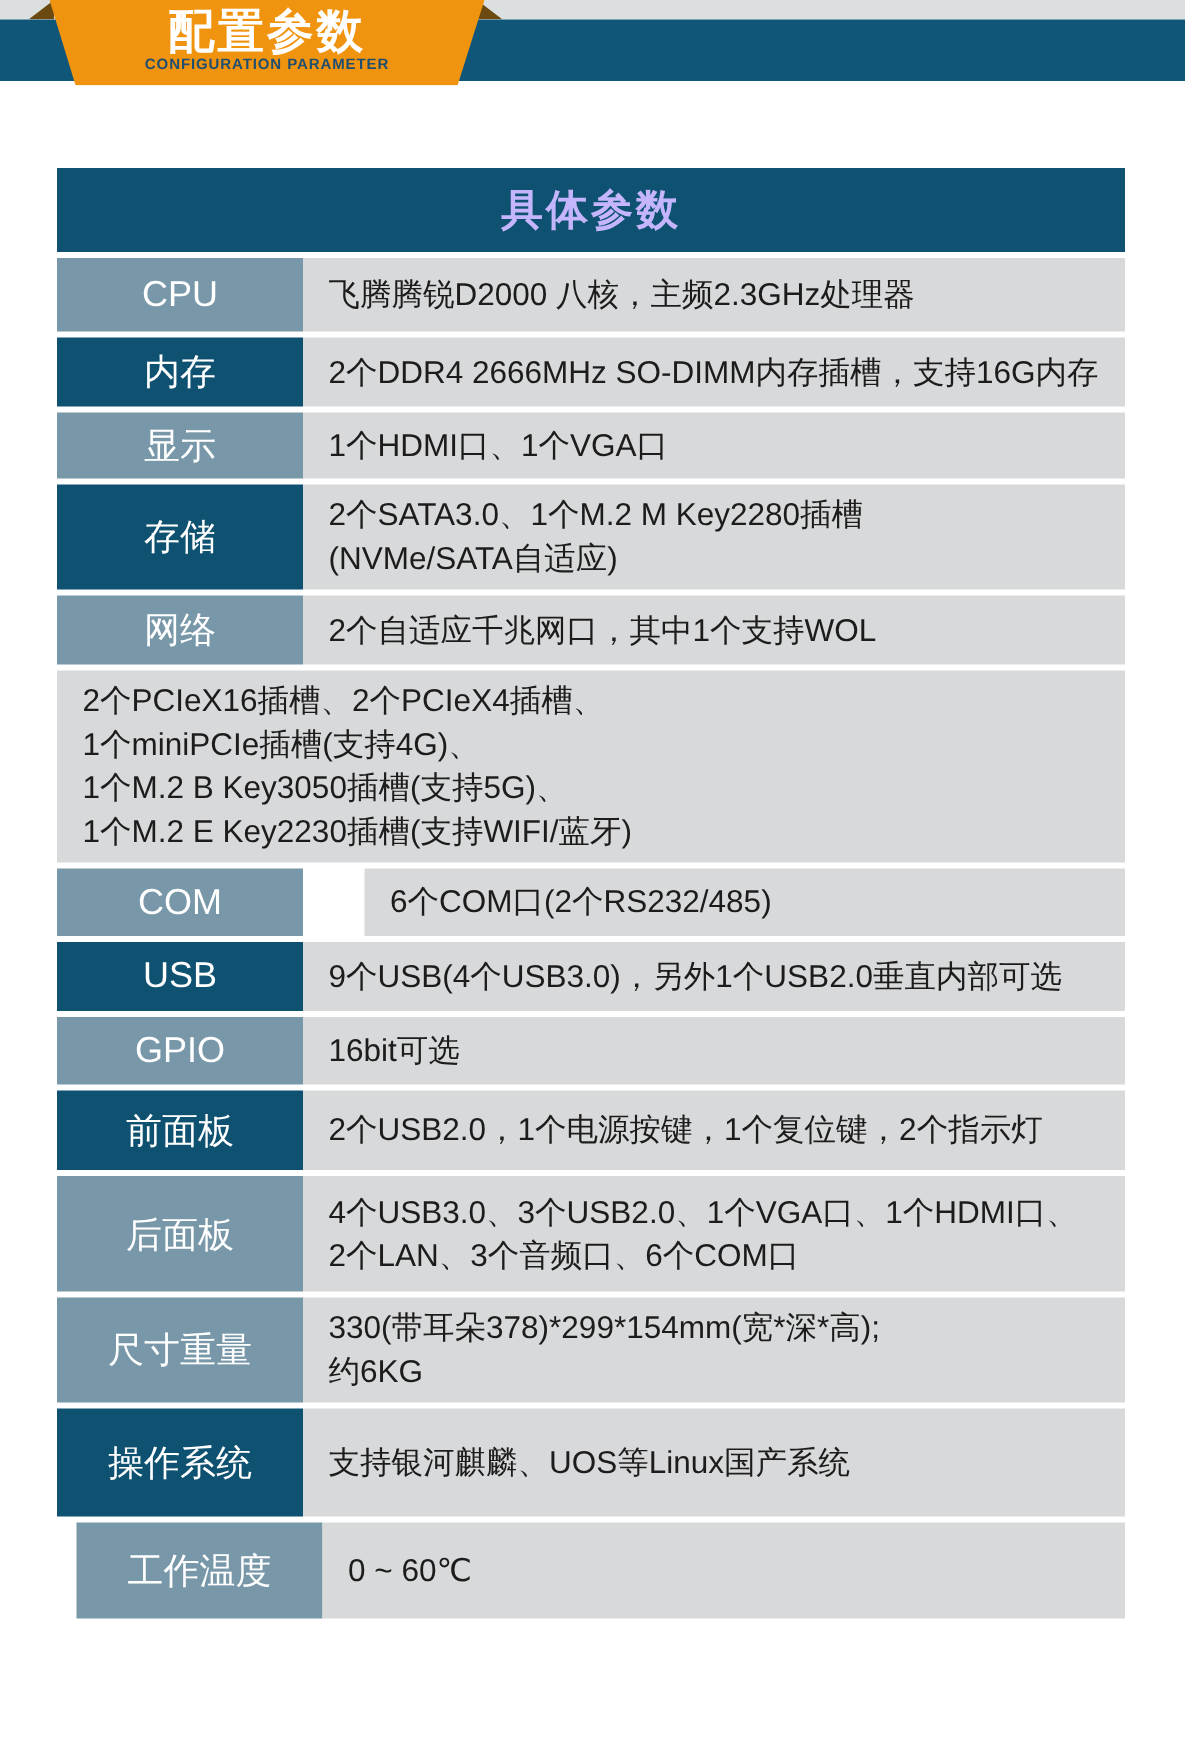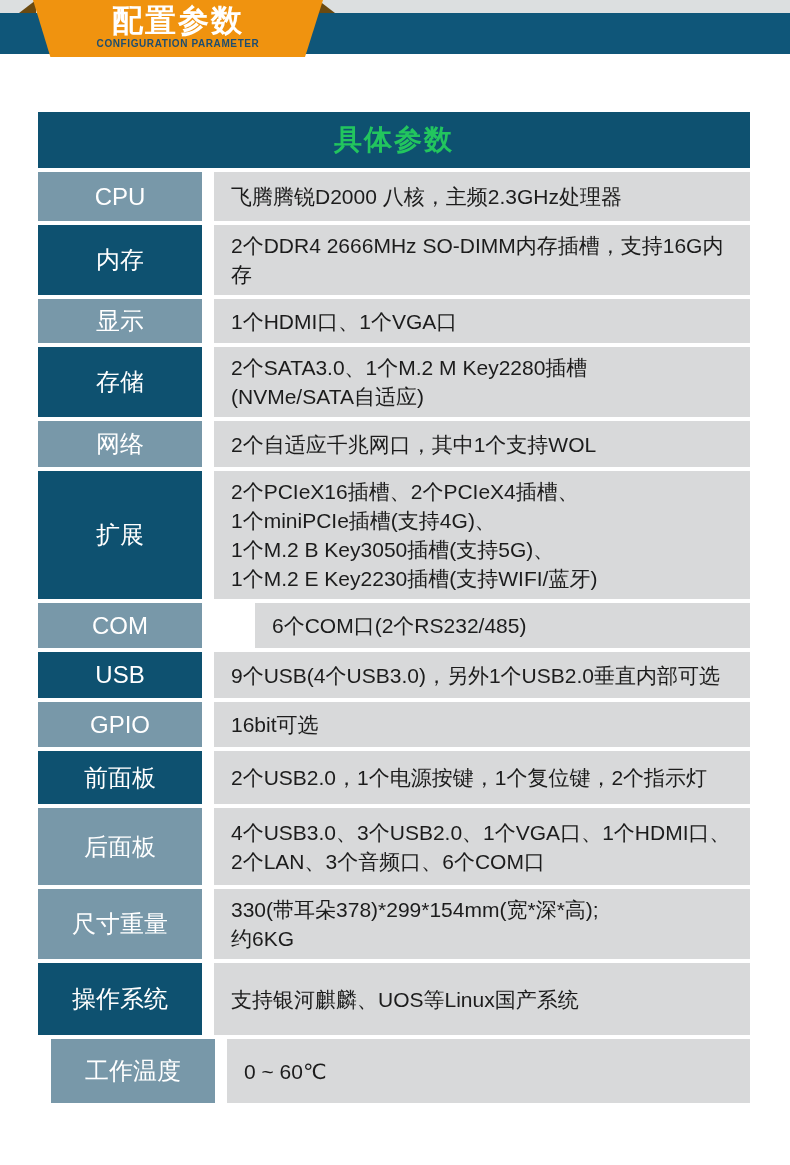--- a/index.html
+++ b/index.html
@@ -42,27 +42,27 @@
   .ribbon-subtitle {
     margin-top: 1px;
     font-size: 10px; line-height: 12px;
     font-weight: bold; color: #1e4e70; letter-spacing: 0.6px;
   }
 
   
   .spec-table { width: 712px; margin: 55px 0 0 38px; }
   .table-header {
     height: 56px; margin-bottom: 4px;
-    background: #0e5170; color: #22c55e;
+    background: #0e5170; color: #c4b5fd;
     font-size: 28px; font-weight: bold; letter-spacing: 2px;
     display: flex; align-items: center; justify-content: center;
   }
   .spec-row { display: flex; margin-bottom: 4px; }
   .label-cell {
-    width: 164px; flex-shrink: 0; margin-right: 12px;
+    width: 164px; flex-shrink: 0; margin-right: 0;
     color: #ffffff; font-size: 24px;
     display: flex; align-items: center; justify-content: center;
     text-align: center;
   }
   .spec-row.dark  .label-cell { background: #0e5170; }
   .spec-row.light .label-cell { background: #7898a9; }
   .value-cell {
     flex: 1;
     background: #d8d9da;
     padding: 6px 12px 6px 17px;
@@ -126,21 +126,20 @@
       <div class="value-cell">2个SATA3.0、1个M.2 M Key2280插槽
 (NVMe/SATA自适应)</div>
     </div>
 
     <div class="spec-row light">
       <div class="label-cell">网络</div>
       <div class="value-cell">2个自适应千兆网口，其中1个支持WOL</div>
     </div>
 
     <div class="spec-row dark">
-      <div class="label-cell">扩展</div>
       <div class="value-cell">2个PCIeX16插槽、2个PCIeX4插槽、
 1个miniPCIe插槽(支持4G)、
 1个M.2 B Key3050插槽(支持5G)、
 1个M.2 E Key2230插槽(支持WIFI/蓝牙)</div>
     </div>
 
     <div class="spec-row light">
       <div class="label-cell">COM</div>
       <div class="value-cell">6个COM口(2个RS232/485)</div>
     </div>

